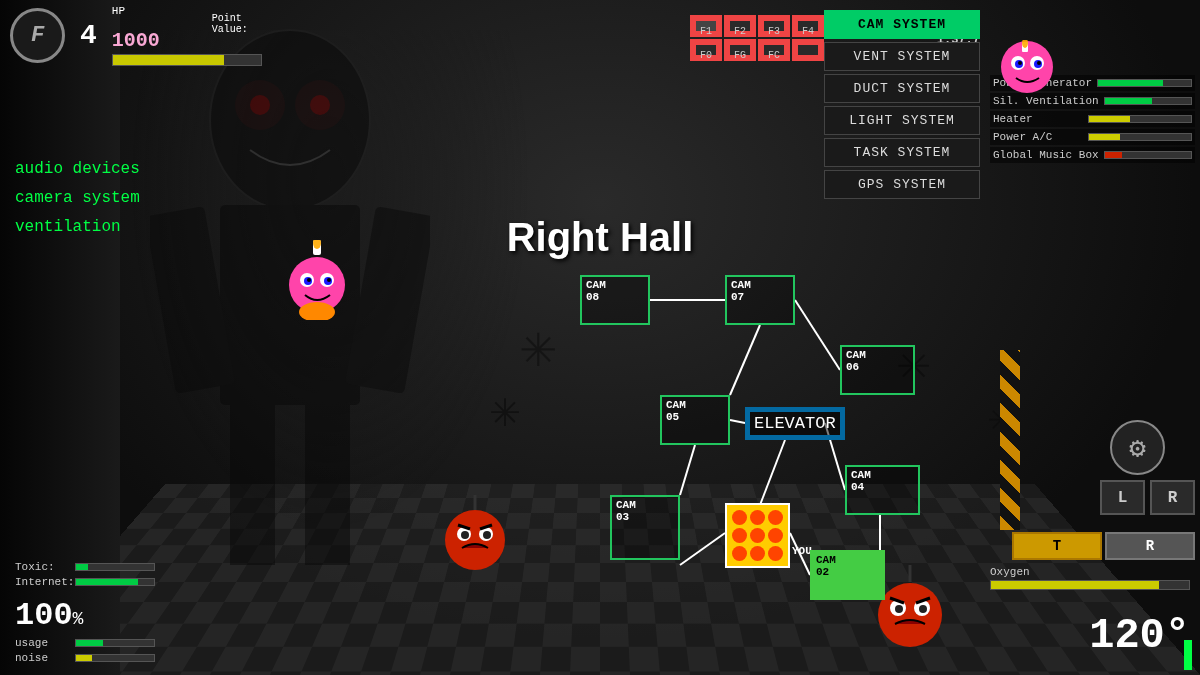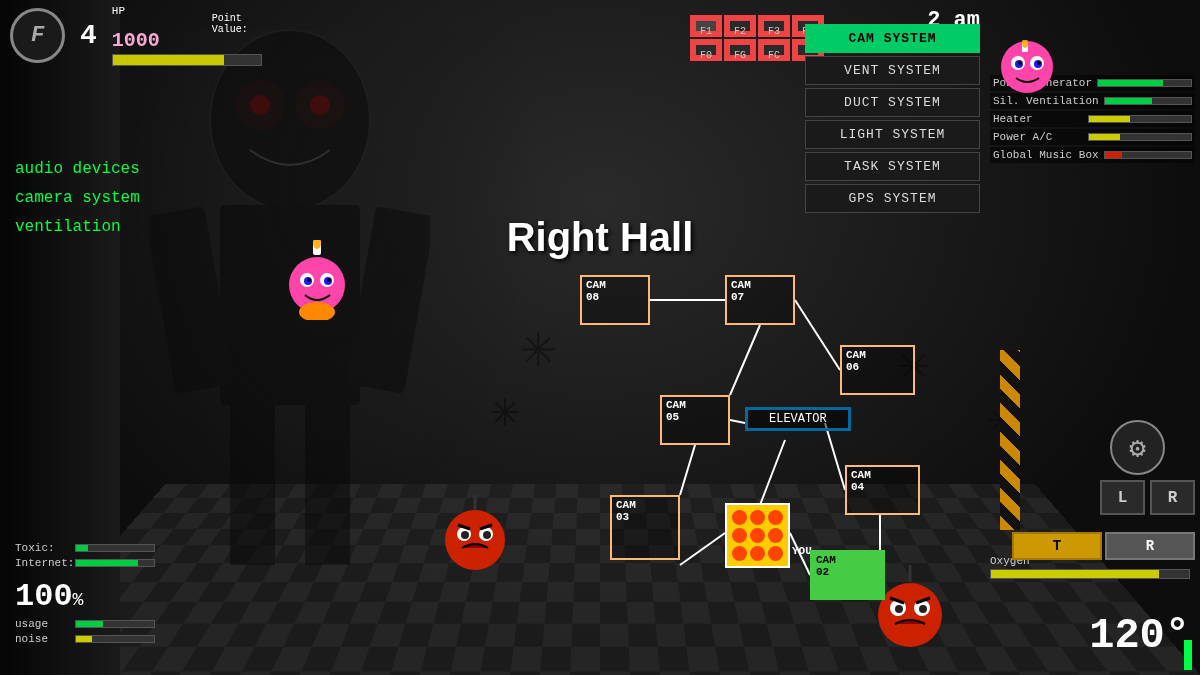--- a/index.html
+++ b/index.html
@@ -134,23 +134,23 @@
       font-size: 10px;
       text-align: center;
       line-height: 22px;
       cursor: pointer;
     }
     .fn-btn.active { background: #444; }
 
     
     #system-panel {
       position: absolute;
-      top: 24px;
+      top: 10px;
       right: 220px;
-      width: 175px;
+      width: 156px;
       z-index: 10;
     }
     .sys-btn {
       display: block;
       width: 100%;
       padding: 6px 10px;
       margin-bottom: 3px;
       background: #1a1a1a;
       border: 1px solid #444;
       color: #ddd;
@@ -266,21 +266,21 @@
     #cam-map {
       position: absolute;
       top: 265px;
       left: 560px;
       width: 460px;
       height: 380px;
       z-index: 8;
     }
     .cam-node {
       position: absolute;
-      border: 2px solid #fdba74;
+      border: 2px solid #22c55e;
       background: rgba(0,0,0,0.3);
       color: #fff;
       font-size: 10px;
       font-weight: bold;
       padding: 2px 4px;
     }
     .cam-node.active {
       background: #44cc44;
       color: #000;
       border-color: #44cc44;
@@ -291,24 +291,24 @@
       position: absolute;
       color: #fff;
       font-size: 11px;
       font-weight: bold;
     }
 
     
     .elevator-label {
       position: absolute;
       color: #fff;
-      font-size: 12px;
+      font-size: 17px;
       background: rgba(0,0,0,0.5);
-      border: 3px solid #0369a1;
-      padding: 2px 21px;
+      border: 5px solid #0369a1;
+      padding: 2px 4px;
     }
 
     
     .pizza-block {
       position: absolute;
       width: 65px;
       height: 65px;
       background: #ffcc00;
       border: 2px solid #fff;
       display: grid;
@@ -318,21 +318,21 @@
       padding: 5px;
     }
     .dot {
       background: #ff4400;
       border-radius: 50%;
     }
 
     
     #bottom-left {
       position: absolute;
-      bottom: 27px;
+      bottom: 8px;
       left: 15px;
       z-index: 10;
       color: #fff;
       font-family: 'Courier New', monospace;
       font-size: 12px;
     }
     .stat-row {
       display: flex;
       align-items: center;
       margin-bottom: 3px;
@@ -413,21 +413,21 @@
       background: #222;
       display: flex; align-items: center; justify-content: center;
       color: #aaa;
       font-size: 28px;
       z-index: 10;
     }
 
     
     .oxygen-bar-section {
       position: absolute;
-      bottom: 96px;
+      bottom: 85px;
       right: 10px;
       width: 200px;
       z-index: 10;
     }
     .oxygen-label {
       color: #ccc;
       font-size: 11px;
       margin-bottom: 2px;
     }
     .oxygen-bar {

